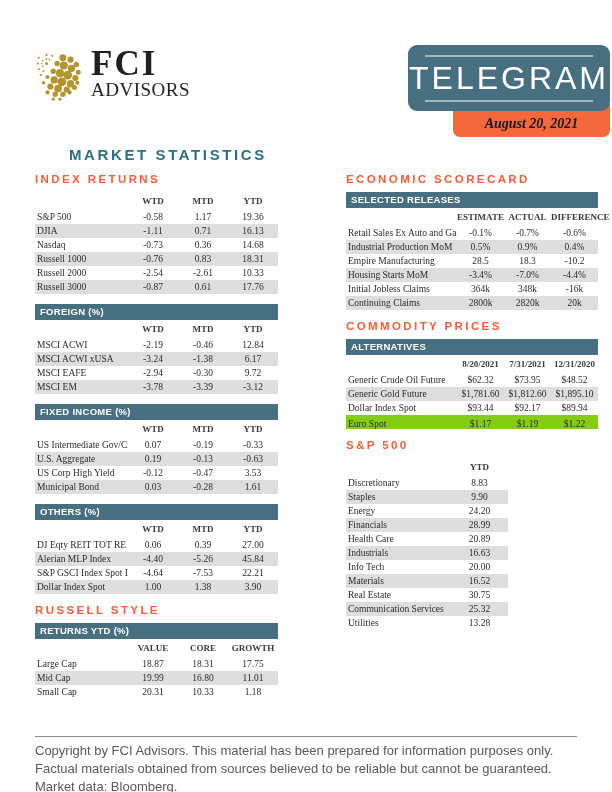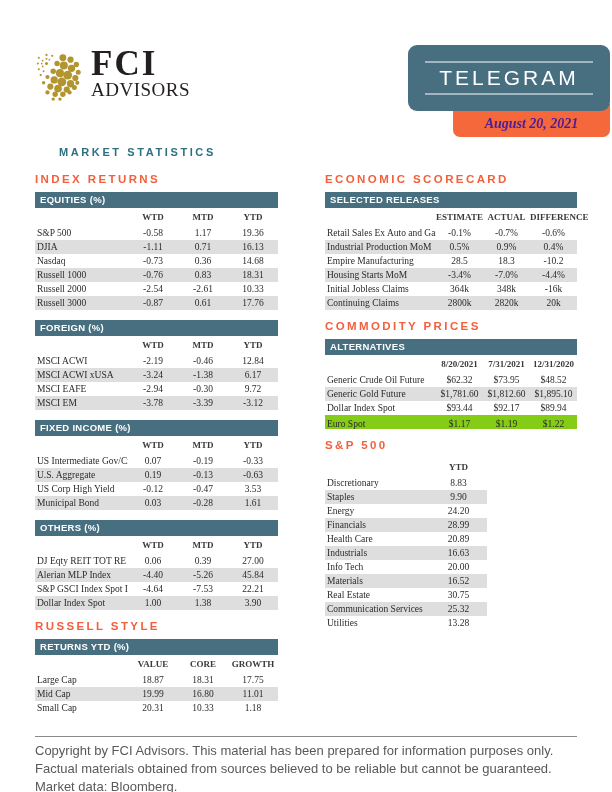--- a/index.html
+++ b/index.html
@@ -9,30 +9,30 @@
   
   .logo{position:absolute;left:34px;top:50px;display:flex;align-items:flex-start;gap:7px;}
   .logo svg{width:50px;height:54px;}
   .logo-text{color:#231f20;font-family:"Liberation Serif",serif;}
   .logo-fci{font-size:35px;font-weight:bold;line-height:0.82;letter-spacing:2px;}
   .logo-adv{font-size:19px;line-height:1.15;letter-spacing:0.5px;}
 
   .telegram{position:absolute;left:408px;top:45px;width:202px;height:66px;border-radius:9px;
             display:flex;flex-direction:column;align-items:center;justify-content:center;z-index:2;}
   .telegram .rule{height:2px;width:168px;opacity:0.5;background:#ffffff;}
-  .telegram .ttl{color:#ffffff;font-size:21px;letter-spacing:3px;margin:3px 0;}
+  .telegram .ttl{color:#ffffff;font-size:32px;letter-spacing:3px;margin:3px 0;}
   .date-banner{position:absolute;left:453px;top:104px;width:157px;height:33px;z-index:1;
                border-radius:0 0 7px 7px;display:flex;align-items:flex-end;justify-content:center;
-               color:#4c1d95;font-family:"Liberation Serif",serif;font-style:italic;font-weight:bold;
+               color:#0f172a;font-family:"Liberation Serif",serif;font-style:italic;font-weight:bold;
                font-size:14px;padding-bottom:5px;box-sizing:border-box;}
 
-  .market-title{position:absolute;left:35px;top:146px;font-size:11px;font-weight:bold;letter-spacing:2.6px;padding-left:24px;}
+  .market-title{position:absolute;left:45px;top:146px;font-size:15px;font-weight:bold;letter-spacing:2.6px;padding-left:24px;}
 
   
-  .columns{position:absolute;left:35px;top:173px;display:flex;gap:47px;}
+  .columns{position:absolute;left:35px;top:173px;display:flex;gap:68px;}
   .col-left{width:243px;}
   .col-right{width:252px;}
 
   h2.section{font-size:11.5px;font-weight:bold;letter-spacing:2.4px;margin:0 0 7px 0;}
   .mt14{margin-top:14px;} .mt18{margin-top:18px;}
 
   .tbl{margin-bottom:10px;}
   .band{color:#ffffff;font-weight:bold;font-size:9.5px;height:16px;line-height:16px;
         padding-left:5px;letter-spacing:0.3px;}
   .hrow{display:flex;height:18px;align-items:center;font-family:"Liberation Serif",serif;
@@ -112,21 +112,20 @@
     <div class="rule"></div>
   </div>
   <div class="date-banner" style="background: rgb(244, 104, 60);">August 20, 2021</div>
 
   <div class="market-title" style="color: rgb(45, 112, 128);">MARKET STATISTICS</div>
 
   <div class="columns">
     <div class="col-left">
       <h2 class="section" style="color: rgb(242, 96, 61);">INDEX RETURNS</h2>
       <div class="tbl">
-          <div class="band" style="background: rgb(71, 111, 128);">EQUITIES (%)</div>
           <div class="hrow">
             <span class="cell-label"></span>
             <span class="cell-val">WTD</span>
             <span class="cell-val">MTD</span>
             <span class="cell-val">YTD</span>
           </div>
           <div class="row">
             <span class="cell-label">S&amp;P 500</span>
             <span class="cell-val">-0.58</span>
             <span class="cell-val">1.17</span>

